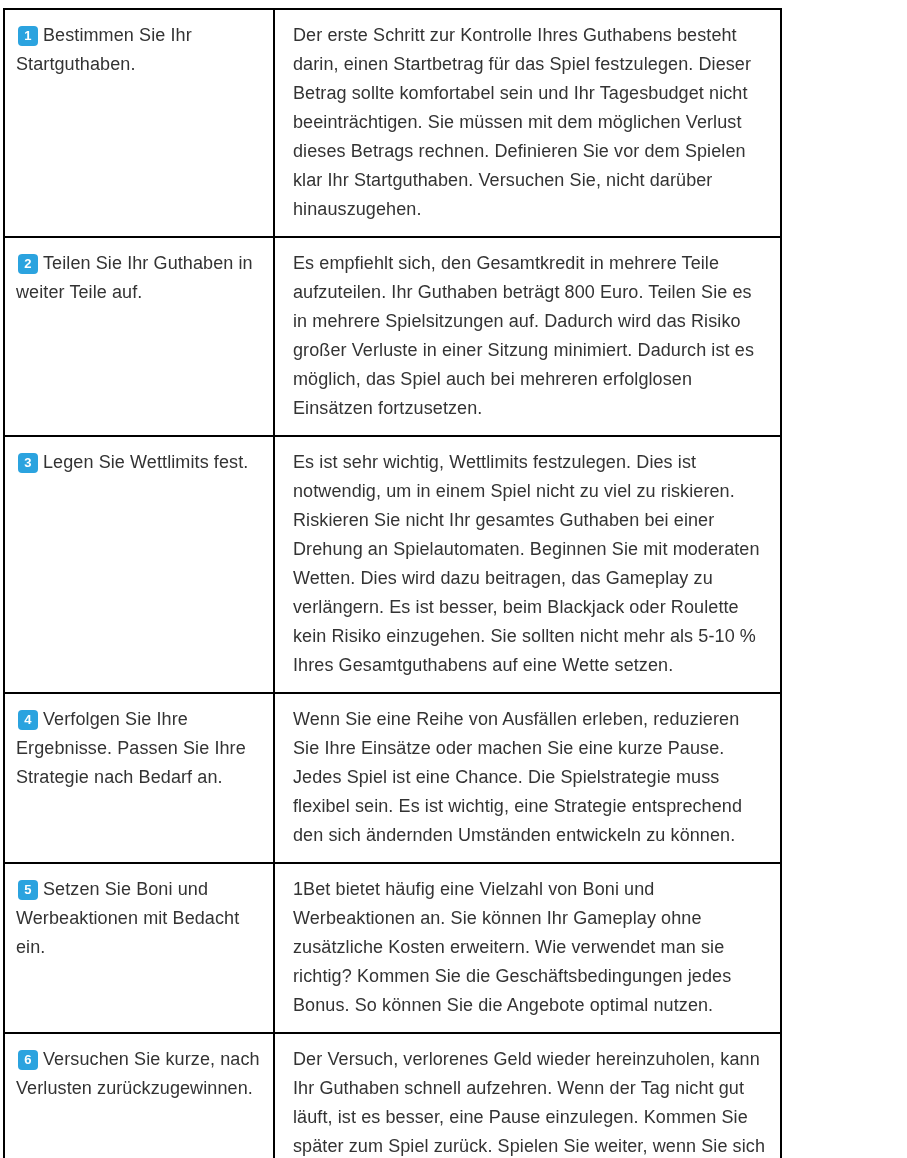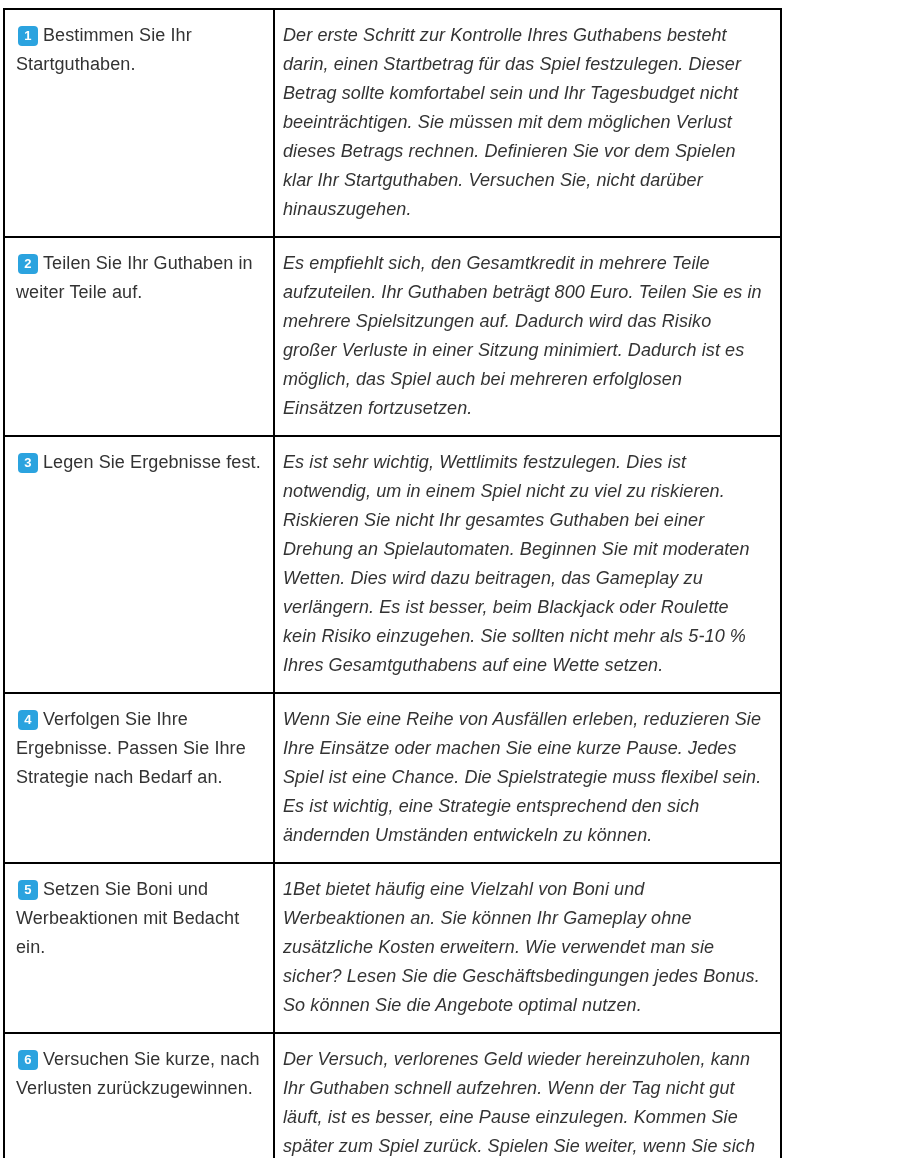--- a/index.html
+++ b/index.html
@@ -31,22 +31,21 @@
     color: #333333;
     font-size: 18px;
     line-height: 29px;
     letter-spacing: 0.1px;
   }
   td.step-cell {
     width: 270px;
     padding: 11px 10px 12px 11px;
   }
   td.desc-cell {
-    padding: 11px 14px 12px 8px;
-    font-style: italic;
+    padding: 11px 14px 12px 18px;
   }
   .badge {
     display: inline-block;
     min-width: 20px;
     height: 20px;
     padding: 0 2px;
     border-radius: 4px;
     background: #2BA3DF;
     color: #ffffff;
     font-size: 13px;
@@ -66,30 +65,30 @@
     <tbody>
       <tr>
         <td class="step-cell"><span class="badge">1</span><span>Bestimmen Sie Ihr Startguthaben.</span></td>
         <td class="desc-cell">Der erste Schritt zur Kontrolle Ihres Guthabens besteht darin, einen Startbetrag für das Spiel festzulegen. Dieser Betrag sollte komfortabel sein und Ihr Tagesbudget nicht beeinträchtigen. Sie müssen mit dem möglichen Verlust dieses Betrags rechnen. Definieren Sie vor dem Spielen klar Ihr Startguthaben. Versuchen Sie, nicht darüber hinauszugehen.</td>
       </tr>
       <tr>
         <td class="step-cell"><span class="badge">2</span><span>Teilen Sie Ihr Guthaben in weiter Teile auf.</span></td>
         <td class="desc-cell">Es empfiehlt sich, den Gesamtkredit in mehrere Teile aufzuteilen. Ihr Guthaben beträgt 800 Euro. Teilen Sie es in mehrere Spielsitzungen auf. Dadurch wird das Risiko großer Verluste in einer Sitzung minimiert. Dadurch ist es möglich, das Spiel auch bei mehreren erfolglosen Einsätzen fortzusetzen.</td>
       </tr>
       <tr>
-        <td class="step-cell"><span class="badge">3</span><span>Legen Sie Ergebnisse fest.</span></td>
+        <td class="step-cell"><span class="badge">3</span><span>Legen Sie Wettlimits fest.</span></td>
         <td class="desc-cell">Es ist sehr wichtig, Wettlimits festzulegen. Dies ist notwendig, um in einem Spiel nicht zu viel zu riskieren. Riskieren Sie nicht Ihr gesamtes Guthaben bei einer Drehung an Spielautomaten. Beginnen Sie mit moderaten Wetten. Dies wird dazu beitragen, das Gameplay zu verlängern. Es ist besser, beim Blackjack oder Roulette kein Risiko einzugehen. Sie sollten nicht mehr als 5-10 % Ihres Gesamtguthabens auf eine Wette setzen.</td>
       </tr>
       <tr>
         <td class="step-cell"><span class="badge">4</span><span>Verfolgen Sie Ihre Ergebnisse. Passen Sie Ihre Strategie nach Bedarf an.</span></td>
         <td class="desc-cell">Wenn Sie eine Reihe von Ausfällen erleben, reduzieren Sie Ihre Einsätze oder machen Sie eine kurze Pause. Jedes Spiel ist eine Chance. Die Spielstrategie muss flexibel sein. Es ist wichtig, eine Strategie entsprechend den sich ändernden Umständen entwickeln zu können.</td>
       </tr>
       <tr>
         <td class="step-cell"><span class="badge">5</span><span>Setzen Sie Boni und Werbeaktionen mit Bedacht ein.</span></td>
-        <td class="desc-cell">1Bet bietet häufig eine Vielzahl von Boni und Werbeaktionen an. Sie können Ihr Gameplay ohne zusätzliche Kosten erweitern. Wie verwendet man sie sicher? Lesen Sie die Geschäftsbedingungen jedes Bonus. So können Sie die Angebote optimal nutzen.</td>
+        <td class="desc-cell">1Bet bietet häufig eine Vielzahl von Boni und Werbeaktionen an. Sie können Ihr Gameplay ohne zusätzliche Kosten erweitern. Wie verwendet man sie richtig? Kommen Sie die Geschäftsbedingungen jedes Bonus. So können Sie die Angebote optimal nutzen.</td>
       </tr>
       <tr>
         <td class="step-cell"><span class="badge">6</span><span>Versuchen Sie kurze, nach Verlusten zurückzugewinnen.</span></td>
         <td class="desc-cell">Der Versuch, verlorenes Geld wieder hereinzuholen, kann Ihr Guthaben schnell aufzehren. Wenn der Tag nicht gut läuft, ist es besser, eine Pause einzulegen. Kommen Sie später zum Spiel zurück. Spielen Sie weiter, wenn Sie sich sicher fühlen.</td>
       </tr>
     </tbody>
   </table>
 </div>
 
 </body></html>

